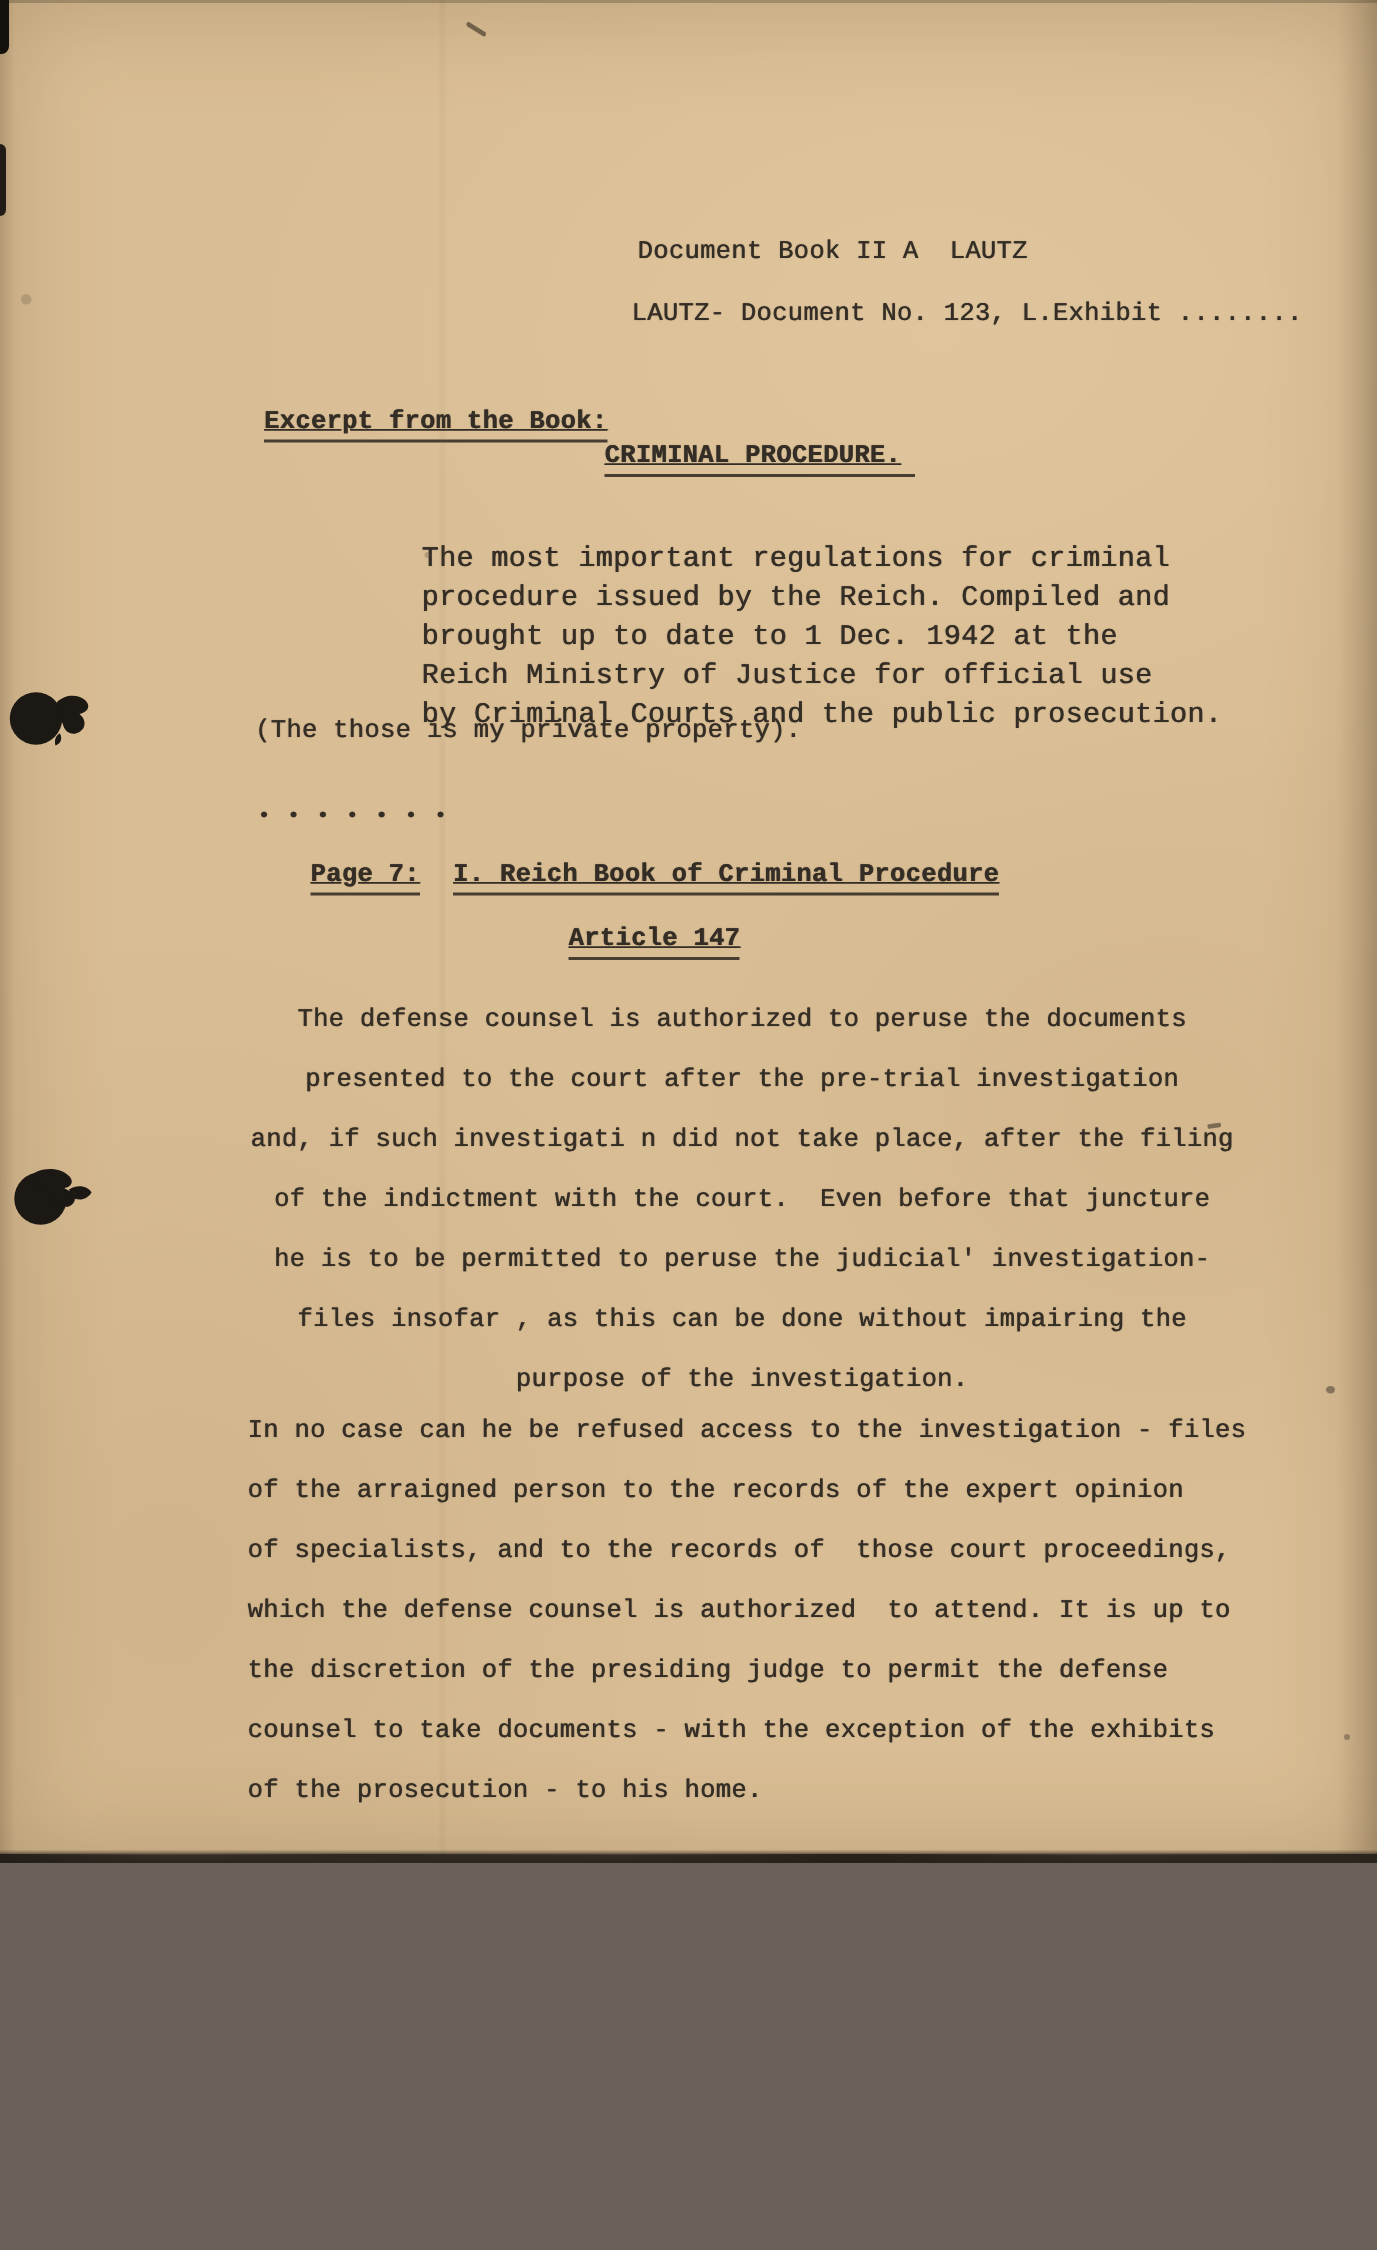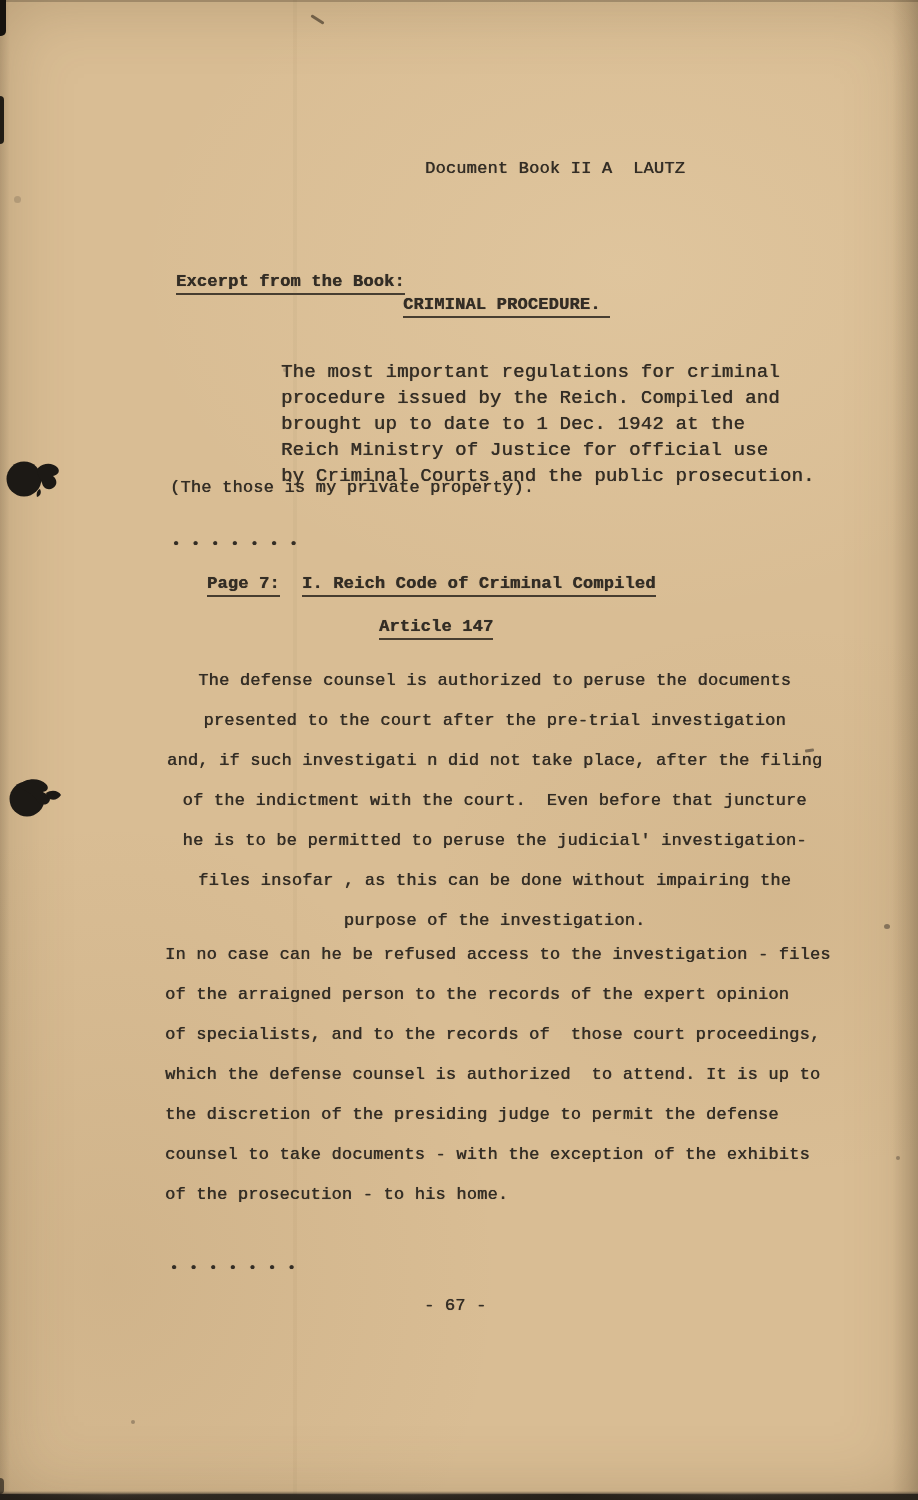--- a/index.html
+++ b/index.html
@@ -1,38 +1,38 @@
 <!DOCTYPE html>
 <html><head>
 <meta charset="utf-8">
 <style>
   html,body { margin:0; padding:0; background:#6b6158; }
   .page {
     position:relative;
-    width:918px; height:1500px;
+    width:918px; height:1242px;
     margin:0 auto;
     background-color:#d9bd94;
     background-image:
       radial-gradient(ellipse 700px 500px at 68% 18%, rgba(247,228,192,0.20), rgba(247,228,192,0) 70%),
       radial-gradient(ellipse 600px 700px at 12% 85%, rgba(130,98,56,0.10), rgba(130,98,56,0) 65%),
       radial-gradient(ellipse 500px 400px at 85% 60%, rgba(150,118,70,0.08), rgba(150,118,70,0) 70%);
     box-shadow: inset 0 0 70px rgba(95,72,38,0.28);
     overflow:hidden;
     font-family:"Liberation Mono","DejaVu Sans Mono",monospace;
     color:#332d25;
   }
   .txt {
     position:absolute;
     white-space:pre;
     font-size:17px;
     line-height:22px;
     letter-spacing:0.2px;
     text-shadow: 0.4px 0 0 rgba(52,45,36,0.85), 0 0 1px rgba(52,45,36,0.35);
   }
-  .bold { font-weight:bold; }
+  .bold { font-weight:bold;text-decoration:underline; }
   .u { border-bottom:2px solid rgba(45,39,31,0.85); padding-bottom:2px; }
   .desc { line-height:26px; }
   .para { line-height:40px; }
   .dots { font-size:13px; letter-spacing:2px; font-weight:bold; }
   
   .edge-top { position:absolute; left:0; top:0; width:100%; height:2px; background:rgba(40,30,20,0.25); }
   .edge-right {
     position:absolute; right:0; top:0; width:26px; height:100%;
     background:linear-gradient(90deg, rgba(70,52,30,0) 0%, rgba(70,52,30,0.13) 60%, rgba(50,38,24,0.22) 100%);
   }
@@ -62,37 +62,38 @@
   .speck-5 { left:131px; top:1420px; width:4px; height:4px; opacity:0.45; }
   .speck-6 { left:283px; top:368px; width:4px; height:4px; opacity:0.3; }
   .crease { position:absolute; left:293px; top:0; width:4px; height:100%; background:rgba(115,90,55,0.05); }
 </style>
 </head>
 <body>
 
 <div class="page">
 
   <div class="txt" style="left:425px; top:158px;">Document Book II A  LAUTZ</div>
+  <div class="txt" style="left:421px; top:199px;">LAUTZ- Document No. 123, L.Exhibit ........</div>
 
   <div class="txt bold" style="left:176px; top:271px;"><span class="u">Excerpt from the Book:</span></div>
 
   <div class="txt bold" style="left:403px; top:294px;"><span class="u" style="padding-right:9px;">CRIMINAL PROCEDURE.</span></div>
 
   <div class="txt desc" style="left:281px; top:359px; font-size:19px;">The most important regulations for criminal
 procedure issued by the Reich. Compiled and
 brought up to date to 1 Dec. 1942 at the
 Reich Ministry of Justice for official use
 by Criminal Courts and the public prosecution.</div>
 
   <div class="txt" style="left:170px; top:477px;">(The those is my private property).</div>
 
   <div class="txt dots" style="left:172px; top:533px;">• • • • • • •</div>
 
   <div class="txt bold" style="left:172px; top:573px;margin-left:35px;"><span class="u">Page 7:</span></div>
-  <div class="txt bold" style="left:302px; top:573px;"><span class="u">I. Reich Code of Criminal Compiled</span></div>
+  <div class="txt bold" style="left:302px; top:573px;"><span class="u">I. Reich Book of Criminal Procedure</span></div>
 
   <div class="txt bold" style="left:379px; top:616px;"><span class="u">Article 147</span></div>
 
   <div class="txt para" style="left:167px; top:661px;text-align:center;">The defense counsel is authorized to peruse the documents
 presented to the court after the pre-trial investigation
 and, if such investigati n did not take place, after the filing
 of the indictment with the court.  Even before that juncture
 he is to be permitted to peruse the judicial' investigation-
 files insofar , as this can be done without impairing the
 purpose of the investigation.</div>

